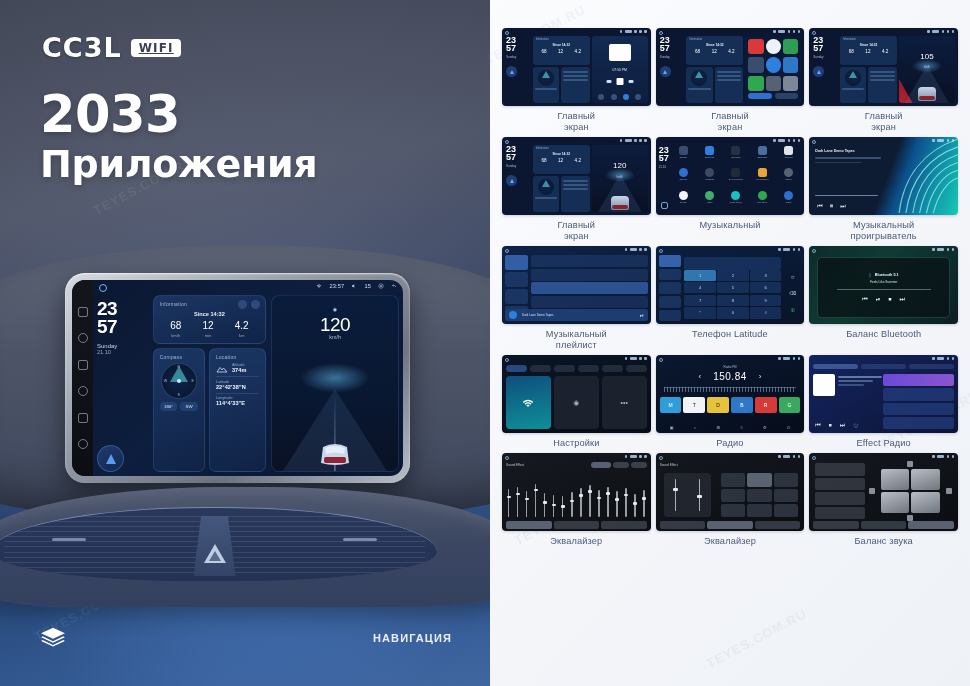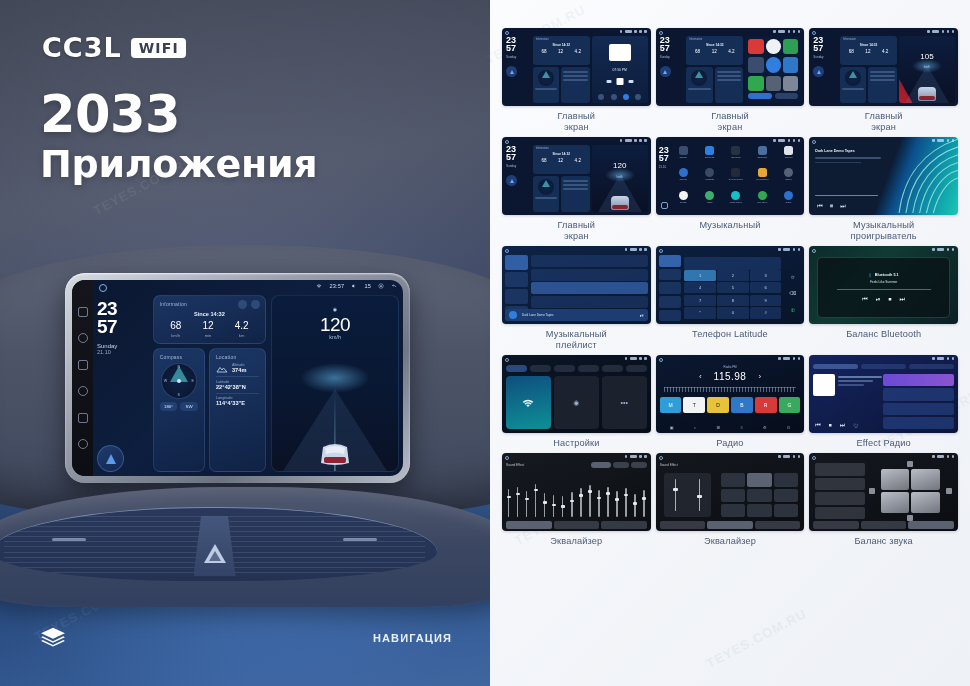--- a/index.html
+++ b/index.html
@@ -31,23 +31,24 @@
   }
 
   
   .logo-row { position: absolute; left: 42px; top: 32px; display: flex; align-items: center; gap: 9px; }
   .logo-text {
     color: #ffffff; font-size: 27px; font-weight: 700; letter-spacing: 1.0px;
     font-family: "DejaVu Sans", sans-serif;
     text-shadow: 0 1px 3px rgba(0,0,0,0.3);
   }
   .logo-badge {
-    background: #ffffff; color: #3a3f52; font-size: 14px; font-weight: 700;
+    background: #ffffff; color: #3a3f52; font-size: 12px; font-weight: 700;
     letter-spacing: 1.2px; border-radius: 4px; padding: 2px 7px 2px 8px;
     font-family: "DejaVu Sans", sans-serif;
+    text-decoration: underline;
   }
 
   
   .headline { position: absolute; left: 40px; top: 88px; }
   .h-year {
     color: #ffffff; font-size: 51px; font-weight: 700; line-height: 1.06;
     letter-spacing: -0.5px; font-family: "DejaVu Sans", sans-serif;
     text-shadow: 0 2px 6px rgba(0,0,0,0.25);
   }
   .h-l1, .h-l2 {
@@ -1005,21 +1006,21 @@
           <div class="t-home"></div>
           <div class="t-bar">
               <span class="t-dot"></span>
               <span class="t-dot w"></span>
               <span class="t-dot"></span>
               <span class="t-dot"></span>
             </div>
           <div style="position:absolute;left:0;right:0;top:10px;text-align:center;color:#9fb5d6;font-size:3px">Radio FM</div>
           <div style="position:absolute;left:0;right:0;top:16px;display:flex;align-items:center;justify-content:center;gap:12px">
             <span style="color:#dce9f9;font-size:8px">‹</span>
-            <span style="color:#fff;font-size:10px;letter-spacing:0.5px">115.98</span>
+            <span style="color:#fff;font-size:10px;letter-spacing:0.5px">150.84</span>
             <span style="color:#dce9f9;font-size:8px">›</span>
           </div>
           <div style="position:absolute;left:8px;right:8px;top:32px;height:5px;border-top:0.6px solid rgba(150,185,235,0.4);background:repeating-linear-gradient(90deg,rgba(180,205,240,0.45) 0 0.6px,transparent 0.6px 3px)"></div>
           <div style="position:absolute;left:4px;right:4px;top:42px;display:grid;grid-template-columns:repeat(6,1fr);gap:2px">
             <span style="height:16px;border-radius:2px;background:#2f9ed8;color:#fff;font-size:5px;display:flex;align-items:center;justify-content:center">M</span>
             <span style="height:16px;border-radius:2px;background:#f2f3f5;color:#222;font-size:5px;display:flex;align-items:center;justify-content:center">T</span>
             <span style="height:16px;border-radius:2px;background:#e8c23a;color:#222;font-size:5px;display:flex;align-items:center;justify-content:center">D</span>
             <span style="height:16px;border-radius:2px;background:#2f78c8;color:#fff;font-size:5px;display:flex;align-items:center;justify-content:center">B</span>
             <span style="height:16px;border-radius:2px;background:#d83a3a;color:#fff;font-size:5px;display:flex;align-items:center;justify-content:center">R</span>
             <span style="height:16px;border-radius:2px;background:#3aa85f;color:#fff;font-size:5px;display:flex;align-items:center;justify-content:center">G</span>

